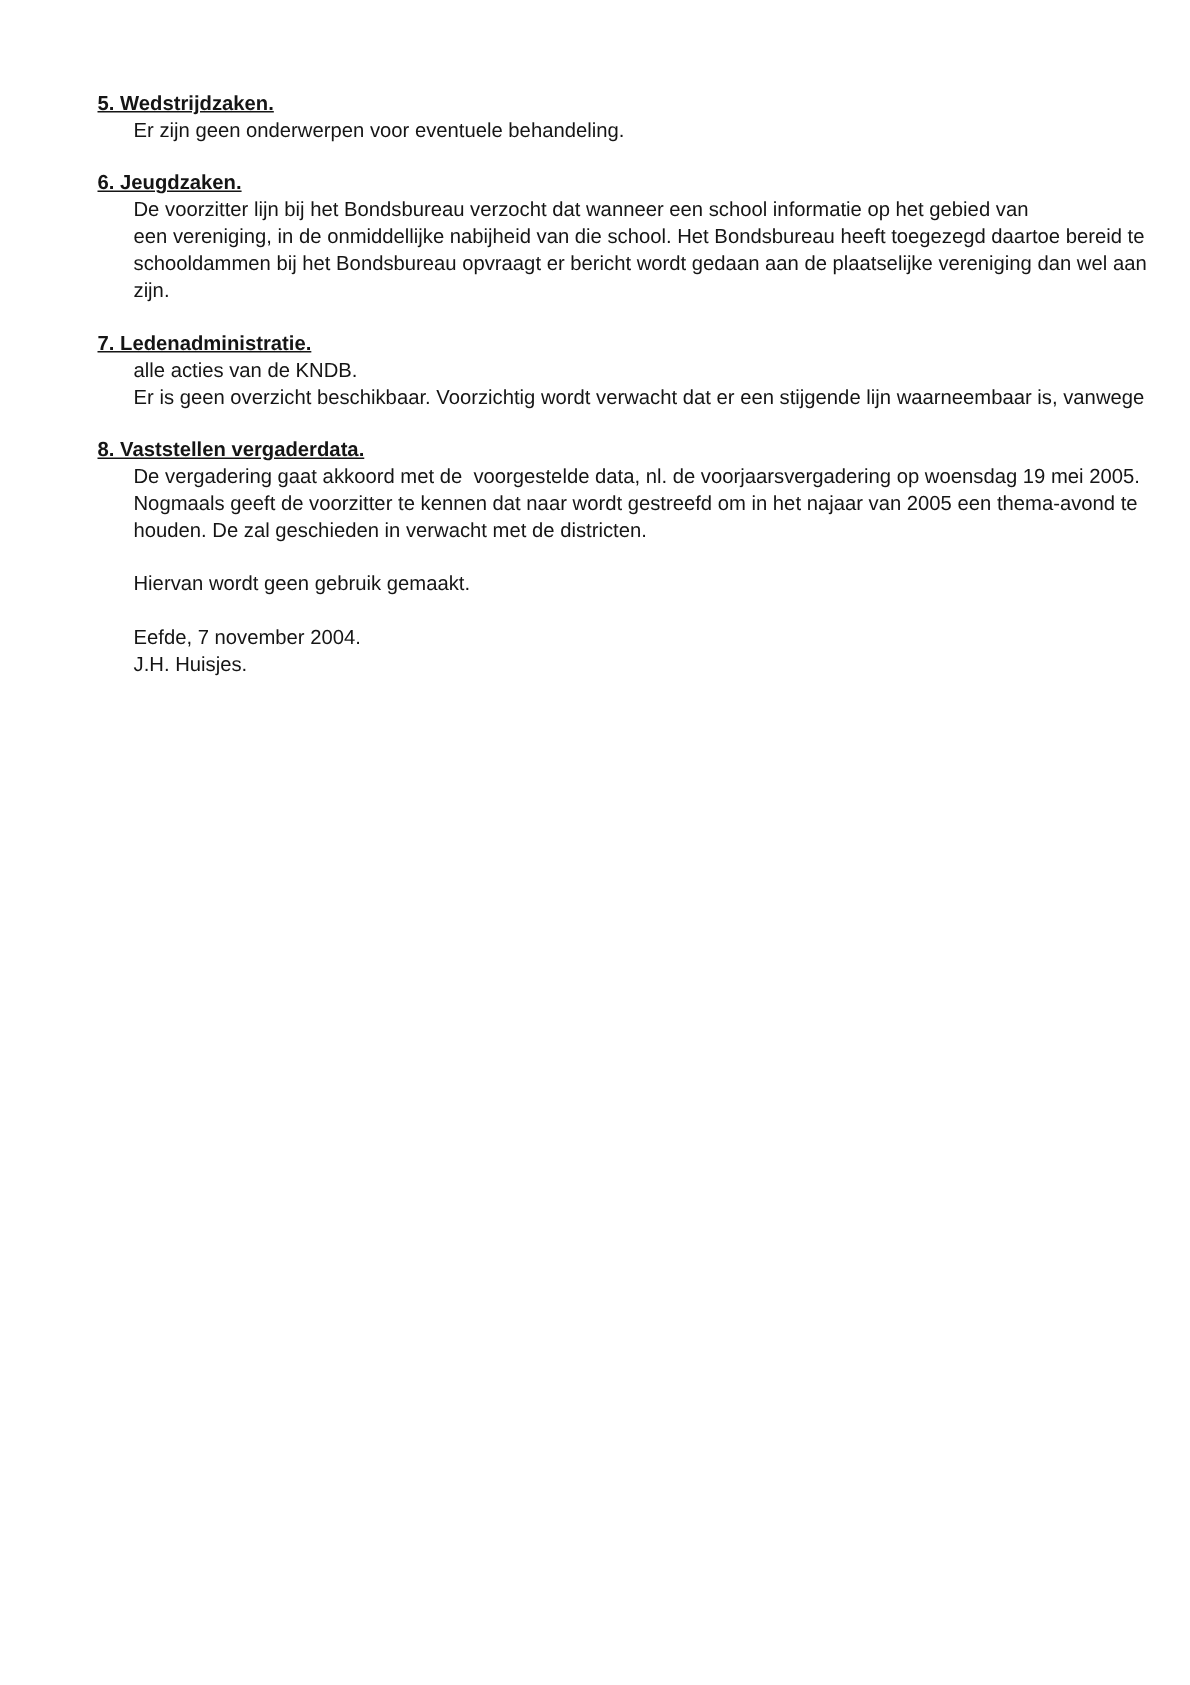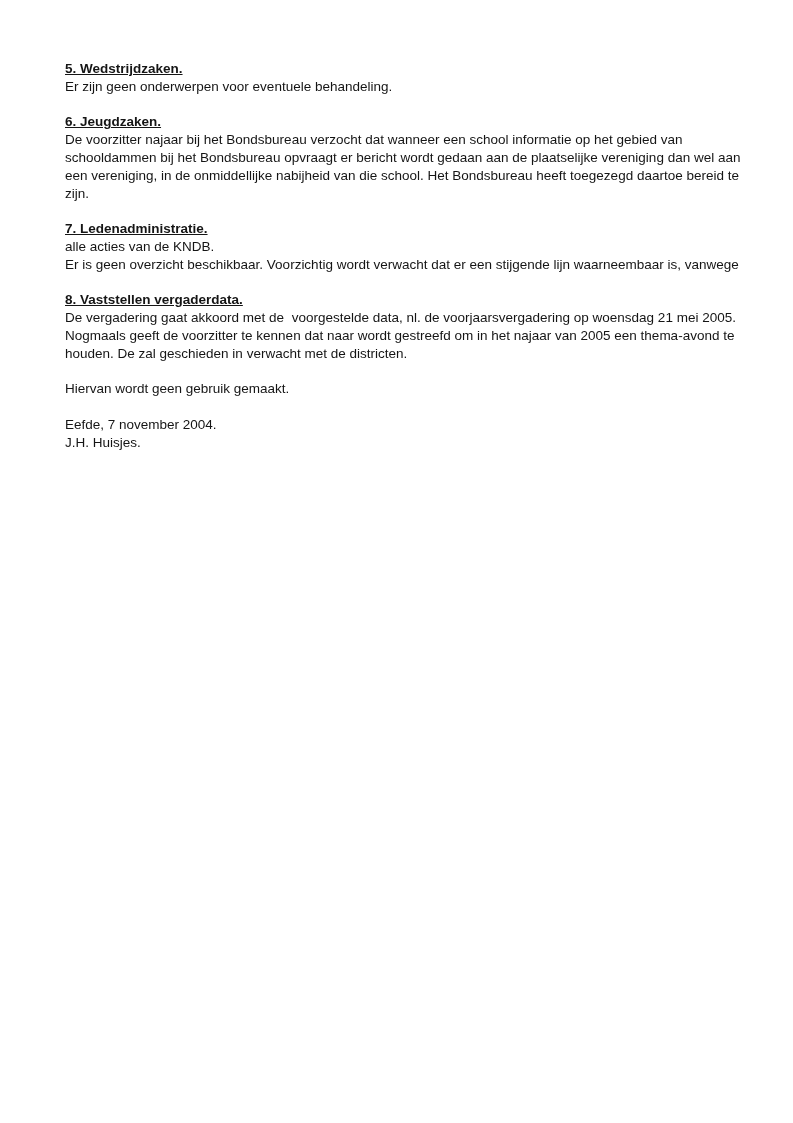--- a/index.html
+++ b/index.html
@@ -29,50 +29,51 @@
     font-size: 13.5px;
     line-height: 17.8px;
     font-weight: bold;
     text-decoration: underline;
     white-space: pre;
   }
   .line {
     font-size: 13.5px;
     line-height: 17.8px;
     white-space: pre;
+    margin-left: 24px;
   }
 </style>
 </head>
 <body>
 
 <div class="page">
   <div class="content">
 
     <div class="section">
       <div class="heading">5. Wedstrijdzaken.</div>
       <div class="line">Er zijn geen onderwerpen voor eventuele behandeling.</div>
     </div>
 
     <div class="section">
       <div class="heading">6. Jeugdzaken.</div>
-      <div class="line">De voorzitter najaar bij het Bondsbureau verzocht dat wanneer een school informatie op het gebied van</div>
+      <div class="line">De voorzitter lijn bij het Bondsbureau verzocht dat wanneer een school informatie op het gebied van</div>
+      <div class="line">een vereniging, in de onmiddellijke nabijheid van die school. Het Bondsbureau heeft toegezegd daartoe bereid te</div>
       <div class="line">schooldammen bij het Bondsbureau opvraagt er bericht wordt gedaan aan de plaatselijke vereniging dan wel aan</div>
-      <div class="line">een vereniging, in de onmiddellijke nabijheid van die school. Het Bondsbureau heeft toegezegd daartoe bereid te</div>
       <div class="line">zijn.</div>
     </div>
 
     <div class="section">
       <div class="heading">7. Ledenadministratie.</div>
       <div class="line">alle acties van de KNDB.</div>
       <div class="line">Er is geen overzicht beschikbaar. Voorzichtig wordt verwacht dat er een stijgende lijn waarneembaar is, vanwege</div>
     </div>
 
     <div class="section">
       <div class="heading">8. Vaststellen vergaderdata.</div>
-      <div class="line">De vergadering gaat akkoord met de  voorgestelde data, nl. de voorjaarsvergadering op woensdag 21 mei 2005.</div>
+      <div class="line">De vergadering gaat akkoord met de  voorgestelde data, nl. de voorjaarsvergadering op woensdag 19 mei 2005.</div>
       <div class="line">Nogmaals geeft de voorzitter te kennen dat naar wordt gestreefd om in het najaar van 2005 een thema-avond te</div>
       <div class="line">houden. De zal geschieden in verwacht met de districten.</div>
     </div>
 
     <div class="section">
       <div class="line">Hiervan wordt geen gebruik gemaakt.</div>
     </div>
 
 
     <div class="section">

